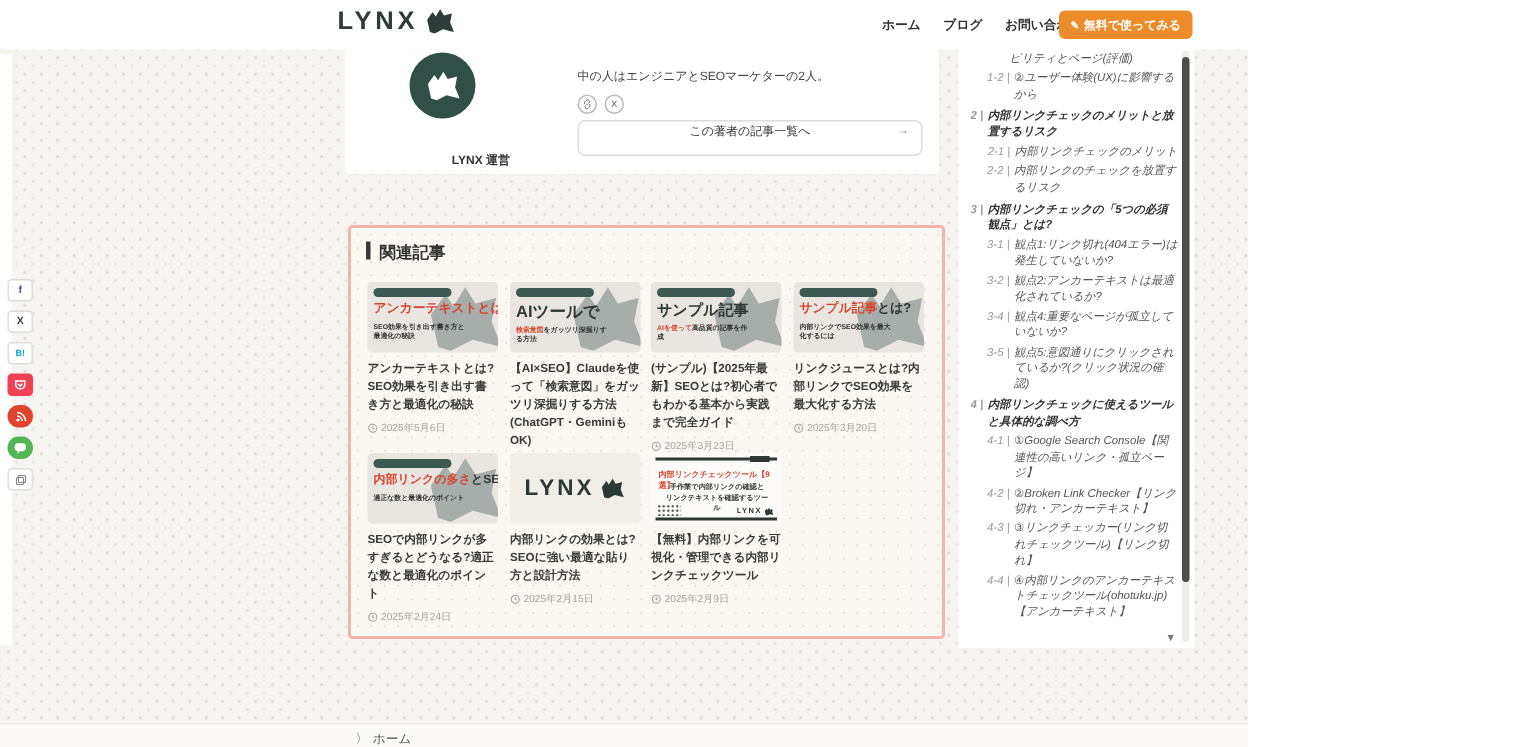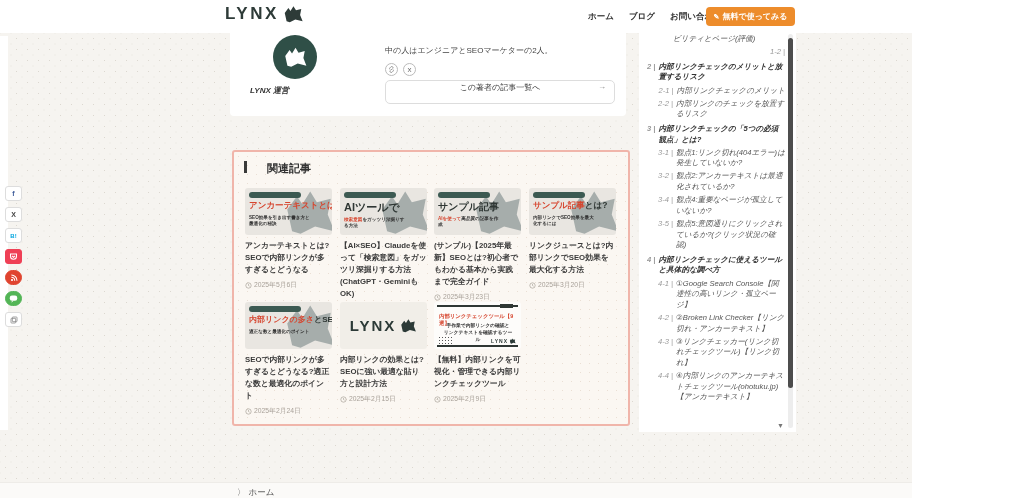--- a/index.html
+++ b/index.html
@@ -1,17 +1,17 @@
 <!DOCTYPE html>
 <html><head>
 <meta charset="utf-8">
 <style>
   html,body{margin:0;padding:0;}
   body{font-family:"Liberation Sans","DejaVu Sans",sans-serif;}
-  .stage{position:relative;width:912px;height:498px;overflow:hidden;
+  .stage{position:relative;width:832px;height:498px;overflow:hidden;
     background-color:#f6f4f0;
     background-image:radial-gradient(#dcd8d0 0.8px,transparent 1px),radial-gradient(#e5e2db 0.8px,transparent 1px);
     background-size:11px 11px;background-position:0 0,5.5px 5.5px;}
   .abs{position:absolute;}
   
   .header{left:0;top:0;width:1024px;height:33px;background:#fff;}
   .logo{left:225px;top:4px;display:flex;align-items:center;gap:3px;}
   .logo-text{font-size:17px;font-weight:bold;letter-spacing:2.5px;color:#2e3b38;}
   .fox{fill:#2e3b38;}
   .nav{left:588px;top:0;height:33px;display:flex;align-items:center;gap:15px;}
@@ -28,33 +28,33 @@
   .sbtn.fb{color:#3b5998;}
   .sbtn.hatena{color:#00a4de;font-size:6px;}
   .sbtn.pocket{background:#ef4056;border-color:#ef4056;color:#fff;}
   .sbtn.rss{background:#e0442f;border-color:#e0442f;border-radius:8px;color:#fff;}
   .sbtn.line{background:#53b556;border-color:#53b556;border-radius:8px;color:#fff;}
   
   .author{left:230px;top:33px;width:396px;height:83px;background:#fff;border-radius:0 0 4px 4px;}
   .avatar{left:43px;top:2px;width:44px;height:44px;border-radius:50%;background:#2f4f47;
     display:flex;align-items:center;justify-content:center;}
   .avatar svg{fill:#fff;}
-  .author-name{left:20px;top:52px;width:90px;text-align:left;font-size:8px;font-weight:bold;color:#333;font-style:italic;}
+  .author-name{left:20px;top:68px;width:90px;text-align:right;font-size:8px;font-weight:bold;color:#333;}
   .bio{left:155px;top:12px;width:235px;font-size:8px;color:#444;}
   .author-icons{left:155px;top:30px;display:flex;gap:5px;}
   .aicon{width:13px;height:13px;border:1px solid #bbb;border-radius:50%;background:#fff;
     display:flex;align-items:center;justify-content:center;font-size:6px;color:#555;cursor:pointer;padding:0;}
   .author-btn{left:155px;top:47px;width:230px;height:24px;border:1px solid #ddd;border-radius:5px;background:#fff;
     display:flex;justify-content:center;font-size:8px;color:#333;cursor:pointer;position:absolute;}
   .author-btn .arr{position:absolute;right:8px;color:#888;}
   
   .related{left:232px;top:150px;width:394px;height:272px;border:2px solid #f0b5aa;border-radius:3px;
     background-color:#fbf7f2;
     background-image:radial-gradient(#eadfd4 0.8px,transparent 1px);background-size:9px 9px;}
-  .rel-head{left:10px;top:9px;display:flex;gap:20px;}
+  .rel-head{left:10px;top:9px;display:flex;gap:6px;}
   .rel-bar{width:3px;height:12px;background:#3a3a3a;}
   .rel-title{font-size:11px;font-weight:bold;color:#333;}
   .card{width:87px;cursor:pointer;}
   .thumb{position:relative;width:87px;height:47px;border-radius:3px;overflow:hidden;background:#e9e6e1;}
   .thumb .foxbg{position:absolute;right:-6px;top:1px;width:58px;height:46px;fill:#9aa3a2;opacity:.85;}
   .badge{position:absolute;left:4px;top:4px;height:6px;width:52px;background:#3c5a52;border-radius:3px;
     color:#fff;font-size:4px;line-height:6px;text-align:center;overflow:hidden;}
   .h1line{position:absolute;left:4px;top:12px;font-size:8.5px;font-weight:bold;white-space:nowrap;}
   .h1line .red{color:#d6452e;}
   .h1line .dark{color:#2f3734;}
@@ -196,21 +196,21 @@
 
     <div class="abs card" style="left:11px;top:36px;">
       <div class="thumb">
         <svg class="foxbg" viewBox="0 0 96 76">
             <use href="#fox-shape"></use>
           </svg>
         <span class="badge"></span>
         <span class="h1line"><span class="red">アンカーテキストとは?</span><span class="dark"></span></span>
         <span class="subline"><span class="red"></span><span>SEO効果を引き出す書き方と最適化の秘訣</span></span>
       </div>
-      <div class="card-title">アンカーテキストとは?SEOで内部リンクが多すぎるとどうなる</div>
+      <div class="card-title">アンカーテキストとは?SEO効果を引き出す書き方と最適化の秘訣</div>
       <div class="card-date">
         <svg width="7" height="7" viewBox="0 0 12 12" fill="none" stroke-width="1.2">
             <circle cx="6" cy="6" r="4.6"></circle>
             <path d="M6 3.5 V6 l1.8 1.2"></path>
           </svg>
         <span>2025年5月6日</span>
       </div>
     </div>
 
     <div class="abs card" style="left:106px;top:36px;">
@@ -332,20 +332,21 @@
     </div>
   </div>
 
   <div class="abs toc">
     <div class="toc-inner">
       <div class="toc-item cont">
           <span class="toc-text">ビリティとページ(評価)</span>
         </div>
       <div class="toc-item sub">
           <span class="toc-num">1-2 |</span>
+          <span class="toc-text">②ユーザー体験(UX)に影響するから</span>
         </div>
       <div class="toc-item top">
           <span class="toc-num">2 |</span>
           <span class="toc-text">内部リンクチェックのメリットと放置するリスク</span>
         </div>
       <div class="toc-item sub">
           <span class="toc-num">2-1 |</span>
           <span class="toc-text">内部リンクチェックのメリット</span>
         </div>
       <div class="toc-item sub">

